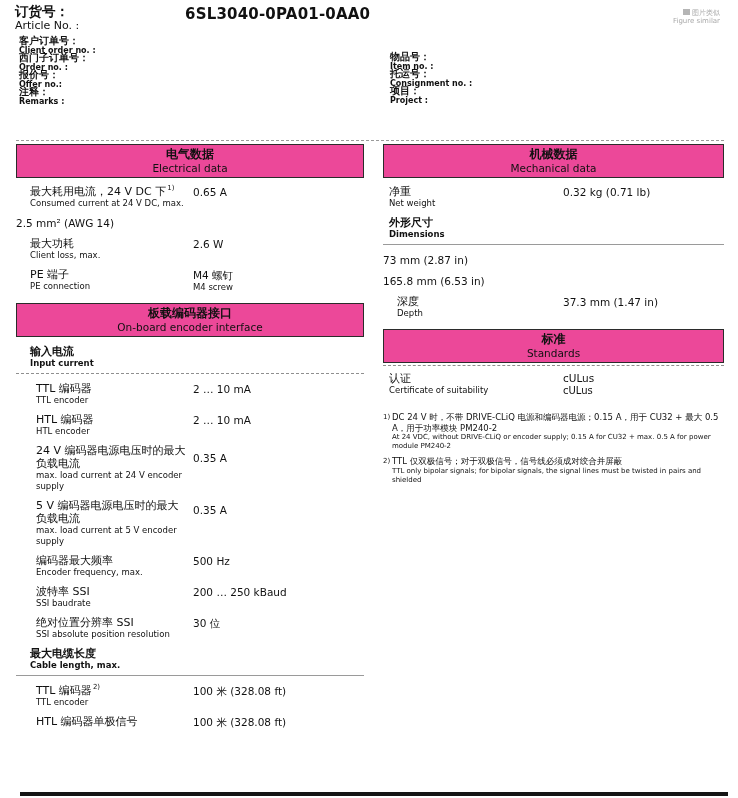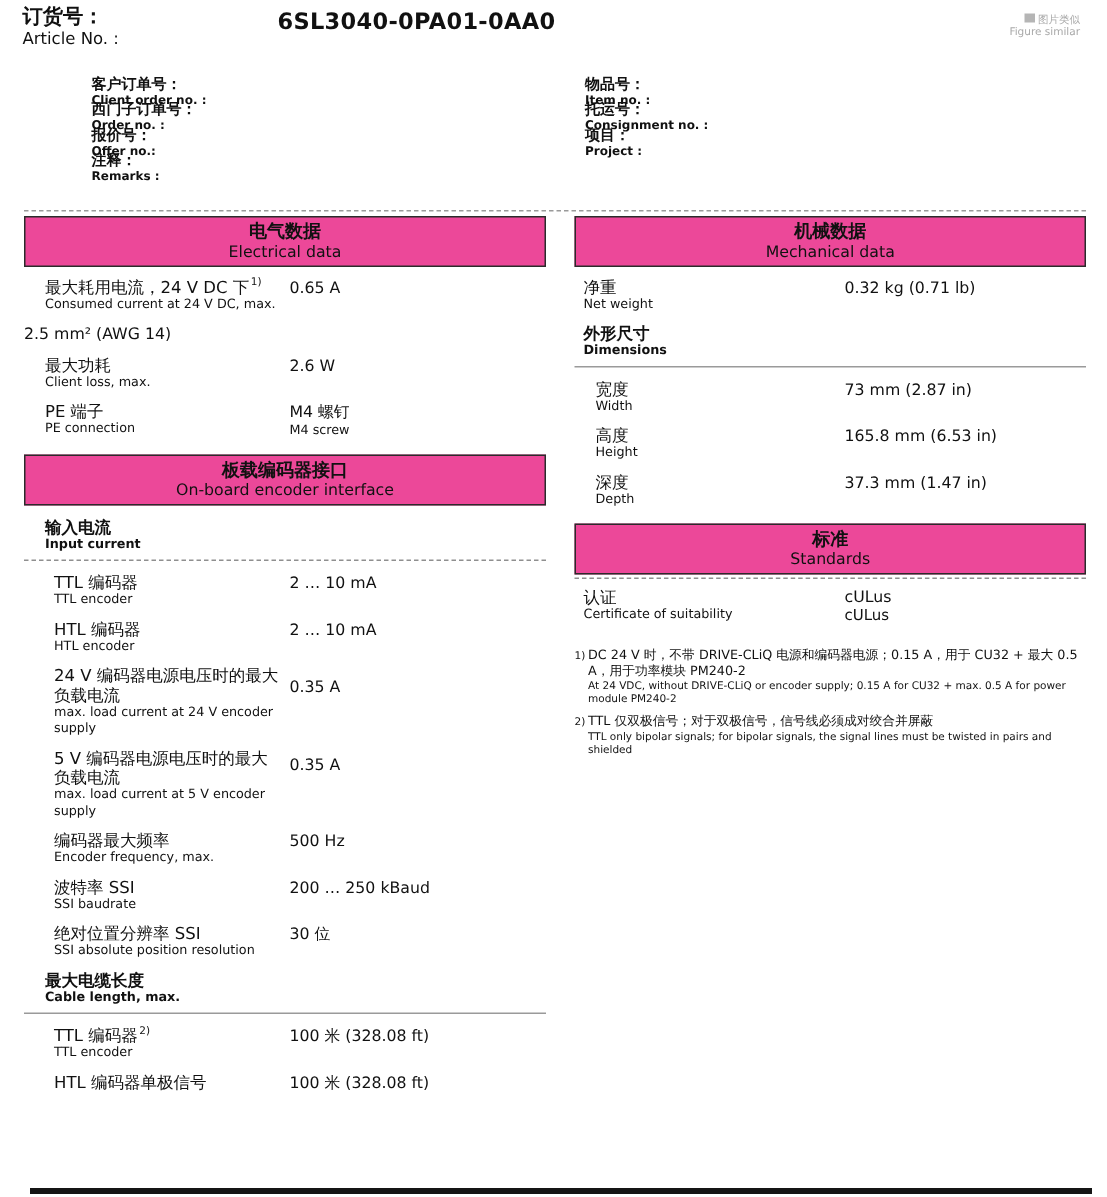--- a/index.html
+++ b/index.html
@@ -70,21 +70,21 @@
 <div class="abs" style="left:15px; top:4px;">
   <div class="hdr-zh">订货号：</div>
   <div class="hdr-en">Article No. :</div>
 </div>
 <div class="abs article-no" style="left:185px; top:5px;">6SL3040-0PA01-0AA0</div>
 <div class="abs fig-note" style="right:18px; top:9px;">
   <div><span class="ic"></span><span>图片类似</span></div>
   <div>Figure similar</div>
 </div>
 
-<div class="abs" style="left:19px; top:52px;margin-left:42px;">
+<div class="abs" style="left:19px; top:36px;">
   <div class="ofield">
     <div class="zh">客户订单号：</div>
     <div class="en">Client order no. :</div>
   </div>
   <div class="ofield">
     <div class="zh">西门子订单号：</div>
     <div class="en">Order no. :</div>
   </div>
   <div class="ofield">
     <div class="zh">报价号：</div>
@@ -258,32 +258,24 @@
     <div class="val">0.32 kg (0.71 lb)</div>
   </div>
 
   <div class="group">
     <div class="zh">外形尺寸</div>
     <div class="en">Dimensions</div>
   </div>
   <div class="sep-solid"></div>
 
   <div class="row indent">
-    <div class="lbl">
-      <div class="zh">宽度</div>
-      <div class="en">Width</div>
-    </div>
     <div class="val">73 mm (2.87 in)</div>
   </div>
 
   <div class="row indent">
-    <div class="lbl">
-      <div class="zh">高度</div>
-      <div class="en">Height</div>
-    </div>
     <div class="val">165.8 mm (6.53 in)</div>
   </div>
 
   <div class="row indent">
     <div class="lbl">
       <div class="zh">深度</div>
       <div class="en">Depth</div>
     </div>
     <div class="val">37.3 mm (1.47 in)</div>
   </div>

